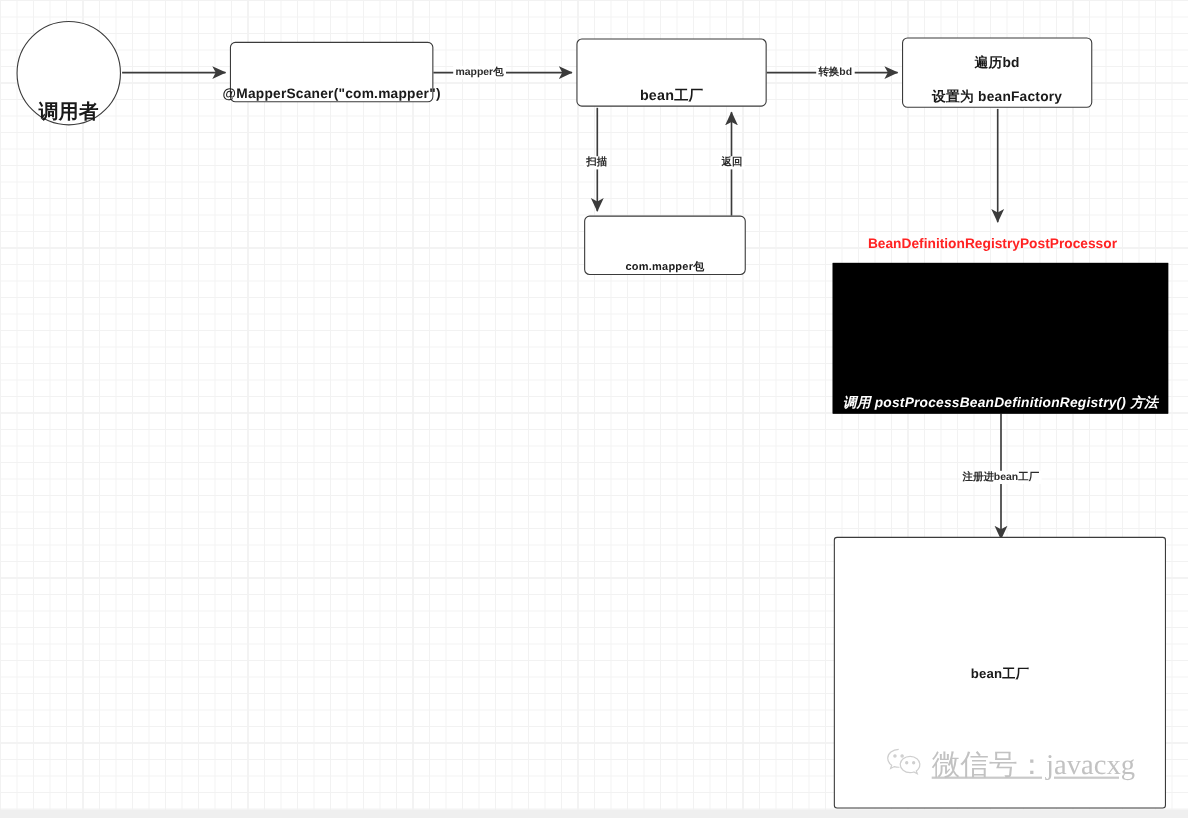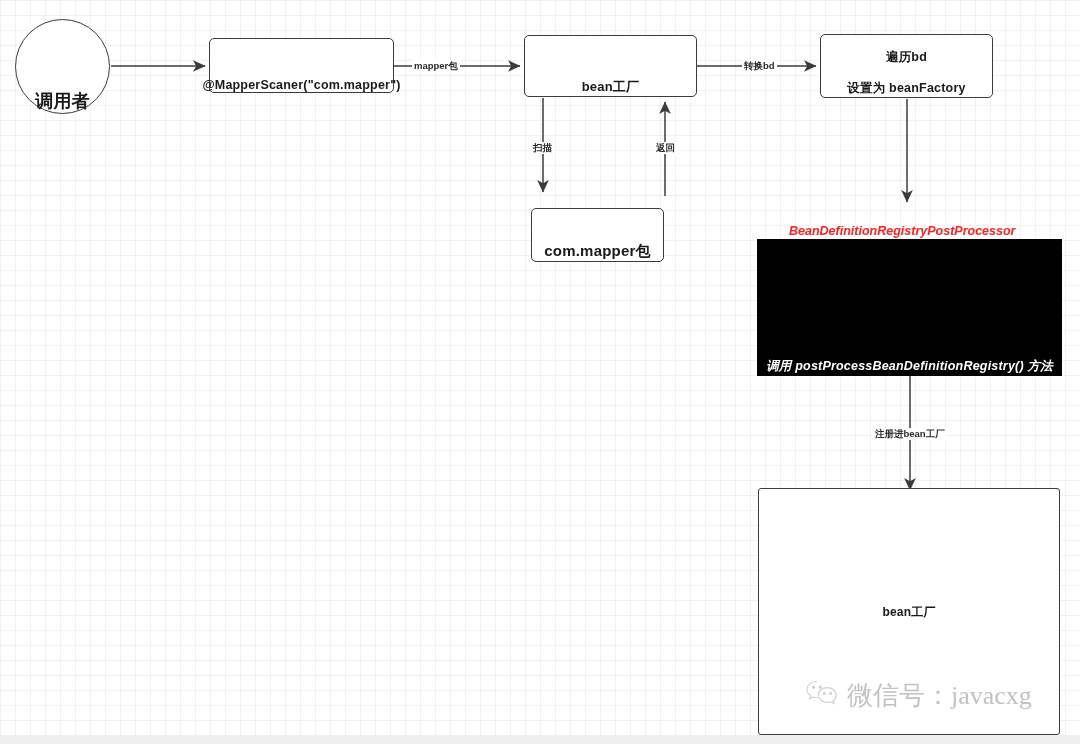--- a/index.html
+++ b/index.html
@@ -133,30 +133,30 @@
   </div>
 
   <div class="node rounded" style="left:209px; top:38px; width:185px; height:55px; font-size:12.5px;">
     <span>@MapperScaner("com.mapper")</span>
   </div>
 
   <div class="node rounded" style="left:524px; top:35px; width:173px; height:62px; font-size:13px;">
     <span>bean工厂</span>
   </div>
 
-  <div class="node rounded" style="left:531px; top:208px; width:133px; height:54px; font-size:15px;">
+  <div class="node rounded" style="left:531px; top:196px; width:147px; height:54px; font-size:10px;">
     <span>com.mapper包</span>
   </div>
 
   <div class="node rounded" style="left:820px; top:34px; width:173px; height:64px; font-size:12.5px; gap:14px;">
     <span>遍历bd</span>
     <span>设置为 beanFactory</span>
   </div>
 
-  <div class="label-red" style="left:789px; top:224px; font-size:12.5px;font-style:italic;">
+  <div class="label-red" style="left:789px; top:214px; font-size:12.5px;">
     <span>BeanDefinitionRegistryPostProcessor</span>
   </div>
 
   <div class="node dark" style="left:757px; top:239px; width:305px; height:137px; font-size:12.5px;">
     <span>调用  postProcessBeanDefinitionRegistry()  方法</span>
   </div>
 
   <div class="node square" style="left:758px; top:488px; width:302px; height:247px; font-size:12px;
               justify-content:flex-start;">
     <span style="margin-top:115px;">bean工厂</span>
@@ -175,21 +175,21 @@
   </div>
 
   <div class="edge-label" style="left:742px; top:60px;">
     <span>转换bd</span>
   </div>
 
   <div class="edge-label" style="left:873px; top:428px;">
     <span>注册进bean工厂</span>
   </div>
 
-  <div class="watermark" style="left:805px; top:678px;">
+  <div class="watermark" style="left:805px; top:678px;text-decoration:underline;">
     <span style="display:inline-block;">
       <svg width="34" height="27" viewBox="0 0 34 27" xmlns="http://www.w3.org/2000/svg">
         <g fill="none" stroke="#cfcfcf" stroke-width="1.1">
           <path d="M12 2.2C6.4 2.2 2 5.9 2 10.4c0 2.5 1.4 4.8 3.6 6.3l-1 3 3.4-1.8c1.2.4 2.6.6 4 .6h.7"></path>
           <path d="M22.4 8.6c-5 0-9 3.3-9 7.4s4 7.4 9 7.4c1.2 0 2.4-.2 3.4-.6l3.1 1.6-.9-2.6c1.9-1.3 3.2-3.3 3.2-5.8 0-4.1-4-7.4-8.8-7.4z"></path>
           <circle cx="8.6" cy="8.2" r="1.05" fill="#cfcfcf"></circle>
           <circle cx="15.1" cy="8.2" r="1.05" fill="#cfcfcf"></circle>
           <circle cx="19.3" cy="14.4" r="0.95" fill="#cfcfcf"></circle>
           <circle cx="25.6" cy="14.4" r="0.95" fill="#cfcfcf"></circle>
         </g>

